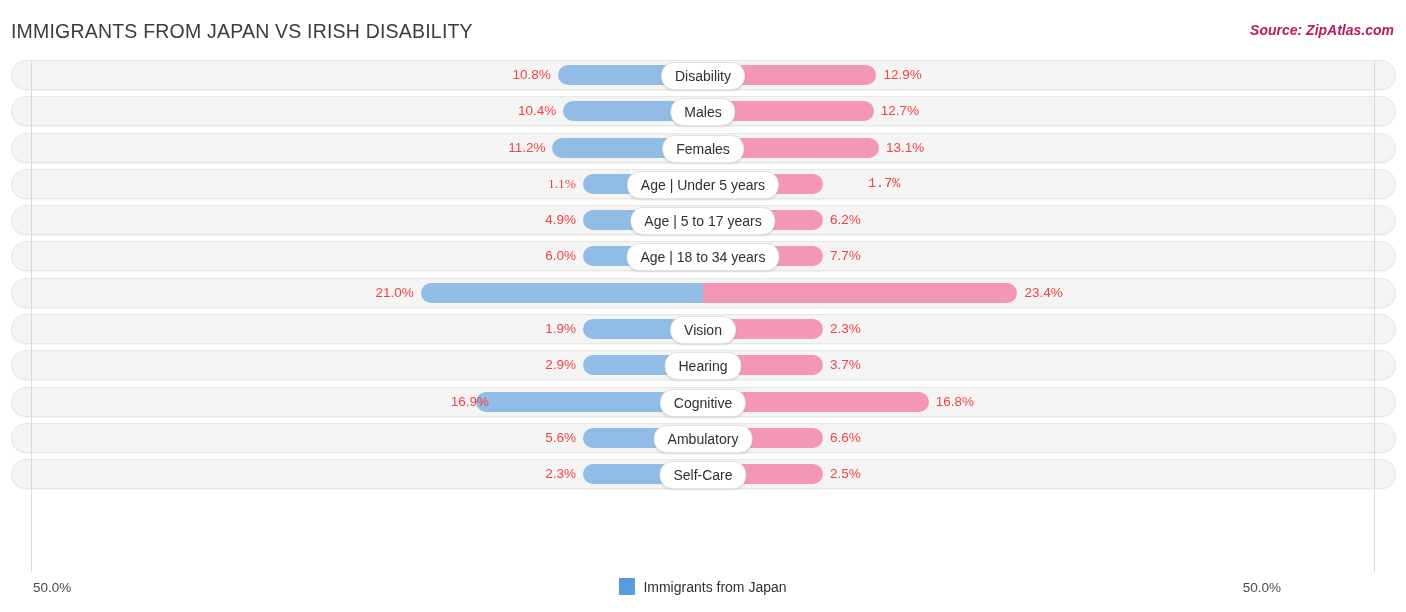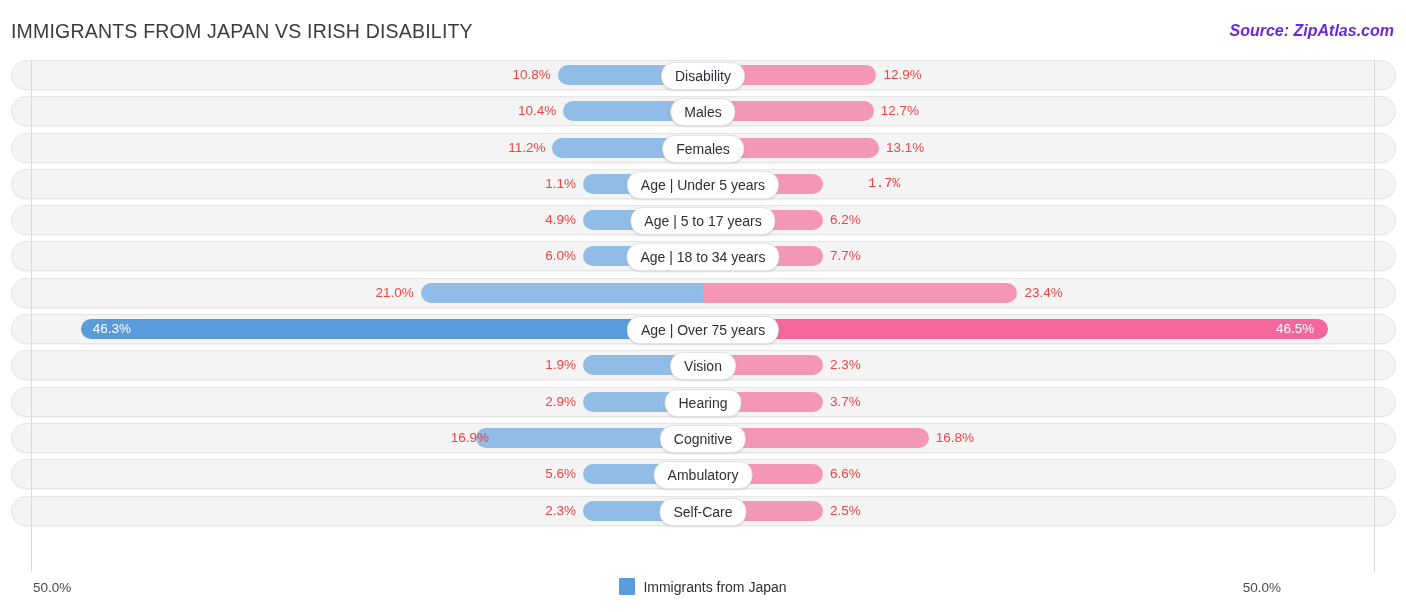--- a/index.html
+++ b/index.html
@@ -28,24 +28,24 @@
     top: 20px;
     font-size: 19.5px;
     color: #3b3b42;
     letter-spacing: 0.2px;
     white-space: nowrap;
   }
   #source-label {
     position: absolute;
     right: 12px;
     top: 22px;
-    font-size: 16px;
+    font-size: 14px;
     font-style: italic;
     font-weight: bold;
-    color: #6d28d9;
+    color: #be185d;
     white-space: nowrap;
   }
 
   
   #plot {
     position: absolute;
     left: 0;
     top: 60px;
     width: 1406px;
     height: 512px;
@@ -212,21 +212,21 @@
         <div class="bar bar-left" style="left: 552.472px; width: 150.528px;"></div>
         <div class="bar bar-right" style="left: 703px; width: 176.064px;"></div>
         <div class="val val-left" style="right: 860.528px;">11.2%</div>
         <div class="val val-right" style="left: 886.064px;">13.1%</div>
         <div class="label-pill">Females</div>
       </div>
       <div class="row">
         <div class="row-track"></div>
         <div class="bar bar-left" style="left: 583px; width: 120px;"></div>
         <div class="bar bar-right" style="left: 703px; width: 120px;"></div>
-        <div class="val val-left" style="right: 830px;">1.1%</div>
+        <div class="val val-left" style="right: 830px; font-family: Liberation Serif, serif;">1.1%</div>
         <div class="val val-right" style="left: 868px; font-family: Liberation Mono, monospace;">1.7%</div>
         <div class="label-pill">Age | Under 5 years</div>
       </div>
       <div class="row">
         <div class="row-track"></div>
         <div class="bar bar-left" style="left: 583px; width: 120px;"></div>
         <div class="bar bar-right" style="left: 703px; width: 120px;"></div>
         <div class="val val-left" style="right: 830px;">4.9%</div>
         <div class="val val-right" style="left: 830px;">6.2%</div>
         <div class="label-pill">Age | 5 to 17 years</div>
@@ -238,28 +238,20 @@
         <div class="val val-left" style="right: 830px;">6.0%</div>
         <div class="val val-right" style="left: 830px;">7.7%</div>
         <div class="label-pill">Age | 18 to 34 years</div>
       </div>
       <div class="row">
         <div class="row-track"></div>
         <div class="bar bar-left" style="left: 420.76px; width: 282.24px;"></div>
         <div class="bar bar-right" style="left: 703px; width: 314.496px;"></div>
         <div class="val val-left" style="right: 992.24px;">21.0%</div>
         <div class="val val-right" style="left: 1024.5px;">23.4%</div>
-      </div>
-      <div class="row highlight">
-        <div class="row-track"></div>
-        <div class="bar bar-left" style="left: 80.728px; width: 622.272px;"></div>
-        <div class="bar bar-right" style="left: 703px; width: 624.96px;"></div>
-        <div class="val val-left" style="left: 92.728px;">46.3%</div>
-        <div class="val val-right" style="left: 1275.96px;">46.5%</div>
-        <div class="label-pill">Age | Over 75 years</div>
       </div>
       <div class="row">
         <div class="row-track"></div>
         <div class="bar bar-left" style="left: 583px; width: 120px;"></div>
         <div class="bar bar-right" style="left: 703px; width: 120px;"></div>
         <div class="val val-left" style="right: 830px;">1.9%</div>
         <div class="val val-right" style="left: 830px;">2.3%</div>
         <div class="label-pill">Vision</div>
       </div>
       <div class="row">

